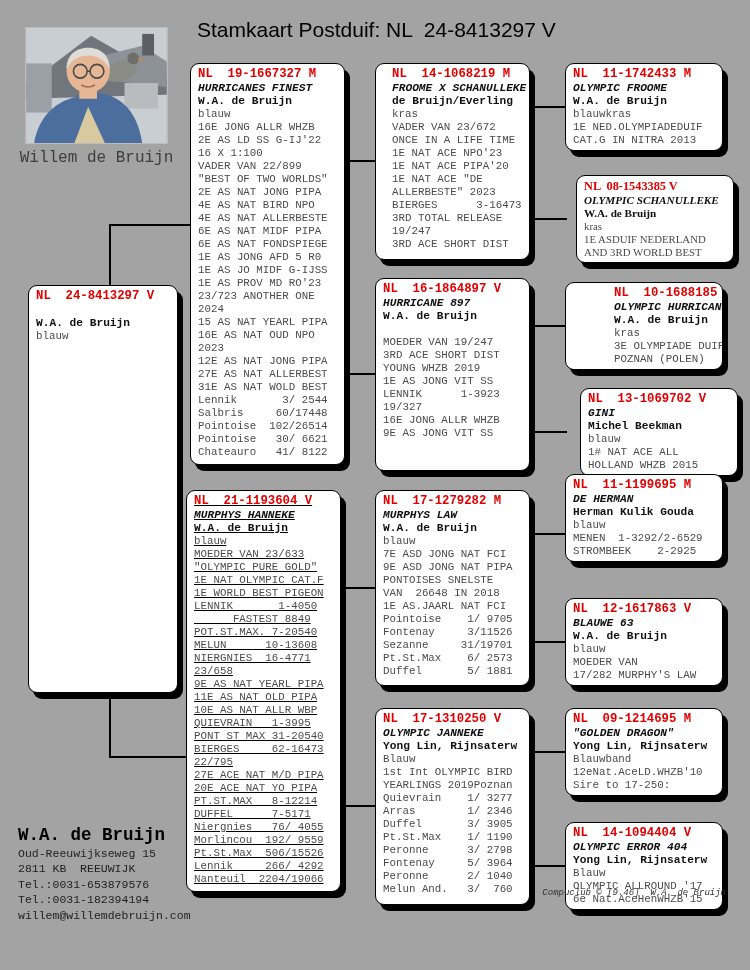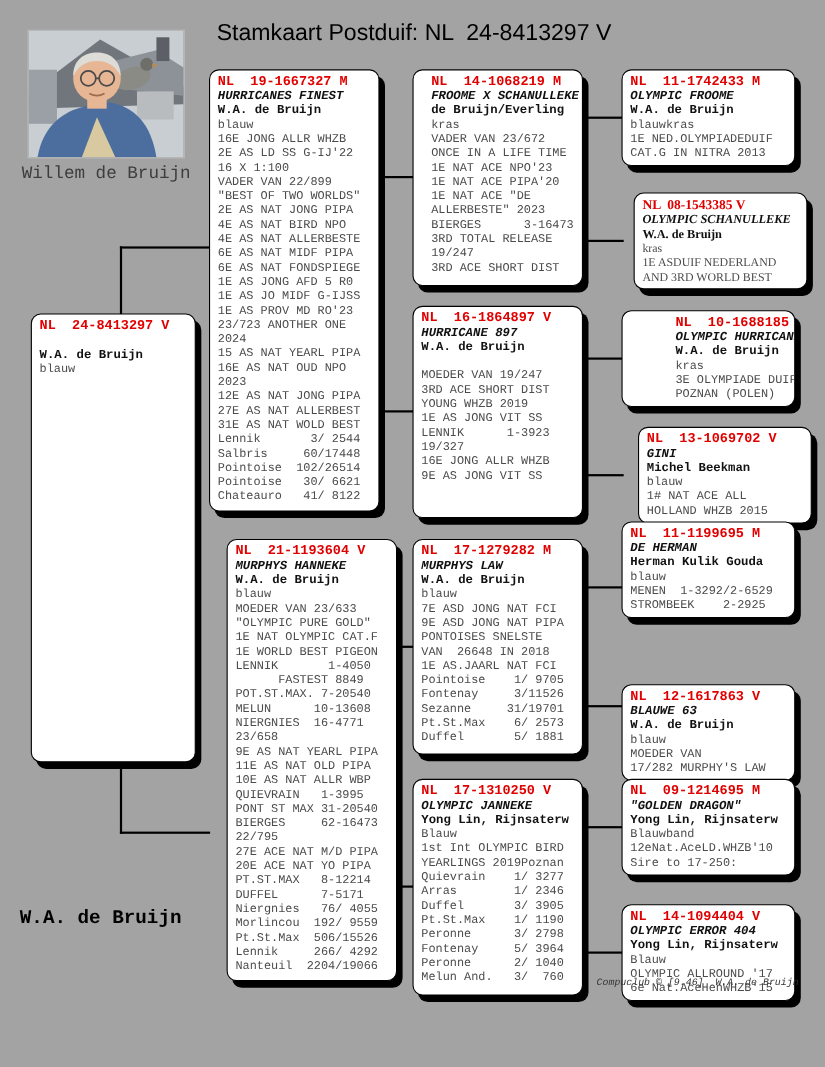--- a/index.html
+++ b/index.html
@@ -15,31 +15,31 @@
   .ring{font-weight:bold;font-size:12.3px;line-height:15px;color:#e10000;white-space:pre;}
   .bname{font-weight:bold;font-style:italic;font-size:11.2px;line-height:13px;min-height:13px;color:#111;white-space:pre;}
   .fancier{font-weight:bold;font-size:11.2px;line-height:13px;min-height:13px;color:#111;white-space:pre;}
   .line{font-size:10.8px;line-height:13px;min-height:13px;color:#4b4b4b;white-space:pre;}
   .hline,.vline{position:absolute;background:#000;z-index:1;}
   .hline{height:2px;}
   .vline{width:2px;}
   
   #box-subject{left:28px;top:285px;width:150px;height:408px;}
   #box-sire   {left:190px;top:63px;width:155px;height:402px;}
-  #box-dam    {left:206px;top:490px;width:155px;height:402px;}
+  #box-dam    {left:186px;top:490px;width:155px;height:402px;text-decoration:underline;}
   #box-ss{left:375px;top:63px;width:155px;height:197px;padding-left:16px;}
   #box-sd{left:375px;top:278px;width:155px;height:193px;}
   #box-ds{left:375px;top:490px;width:155px;height:196px;}
   #box-dd{left:375px;top:708px;width:155px;height:197px;}
   #box-gg1{left:565px;top:63px;width:158px;height:88px;}
   #box-gg2{left:576px;top:175px;width:158px;height:88px;font-family:Liberation Serif, serif;}
   #box-gg3{left:565px;top:282px;width:158px;height:88px;padding-left:48px;}
   #box-gg4{left:565px;top:388px;width:158px;height:88px;margin-left:15px;}
   #box-gg5{left:565px;top:474px;width:158px;height:88px;}
-  #box-gg6{left:565px;top:598px;width:158px;height:88px;margin-top:24px;}
+  #box-gg6{left:565px;top:598px;width:158px;height:88px;}
   #box-gg7{left:565px;top:708px;width:158px;height:88px;}
   #box-gg8{left:565px;top:822px;width:158px;height:88px;}
   .addr{position:absolute;left:18px;top:824px;}
   .addr-name{font-weight:bold;font-size:17.5px;line-height:22px;color:#000;white-space:pre;}
   .addr .line{font-size:11.5px;line-height:15.4px;color:#222;}
   .footer{position:absolute;left:528px;top:888px;width:198px;text-align:right;font-size:9px;
           font-style:italic;color:#333;z-index:6;white-space:pre;}
 </style>
 </head>
 <body>
@@ -314,17 +314,24 @@
     <div class="fancier">Yong Lin, Rijnsaterw</div>
     <div>
         <div class="line">Blauw</div>
         <div class="line">OLYMPIC ALLROUND '17</div>
         <div class="line">6e Nat.AceHenWHZB'15</div>
       </div>
   </div>
 
   <div class="addr">
     <div class="addr-name">W.A. de Bruijn</div>
+    <div>
+        <div class="line">Oud-Reeuwijkseweg 15</div>
+        <div class="line">2811 KB  REEUWIJK</div>
+        <div class="line">Tel.:0031-653879576</div>
+        <div class="line">Tel.:0031-182394194</div>
+        <div class="line">willem@willemdebruijn.com</div>
+      </div>
   </div>
 
   <div class="footer">Compuclub © [9.46]  W.A. de Bruijn</div>
 
 </div>
 
 </body></html>

